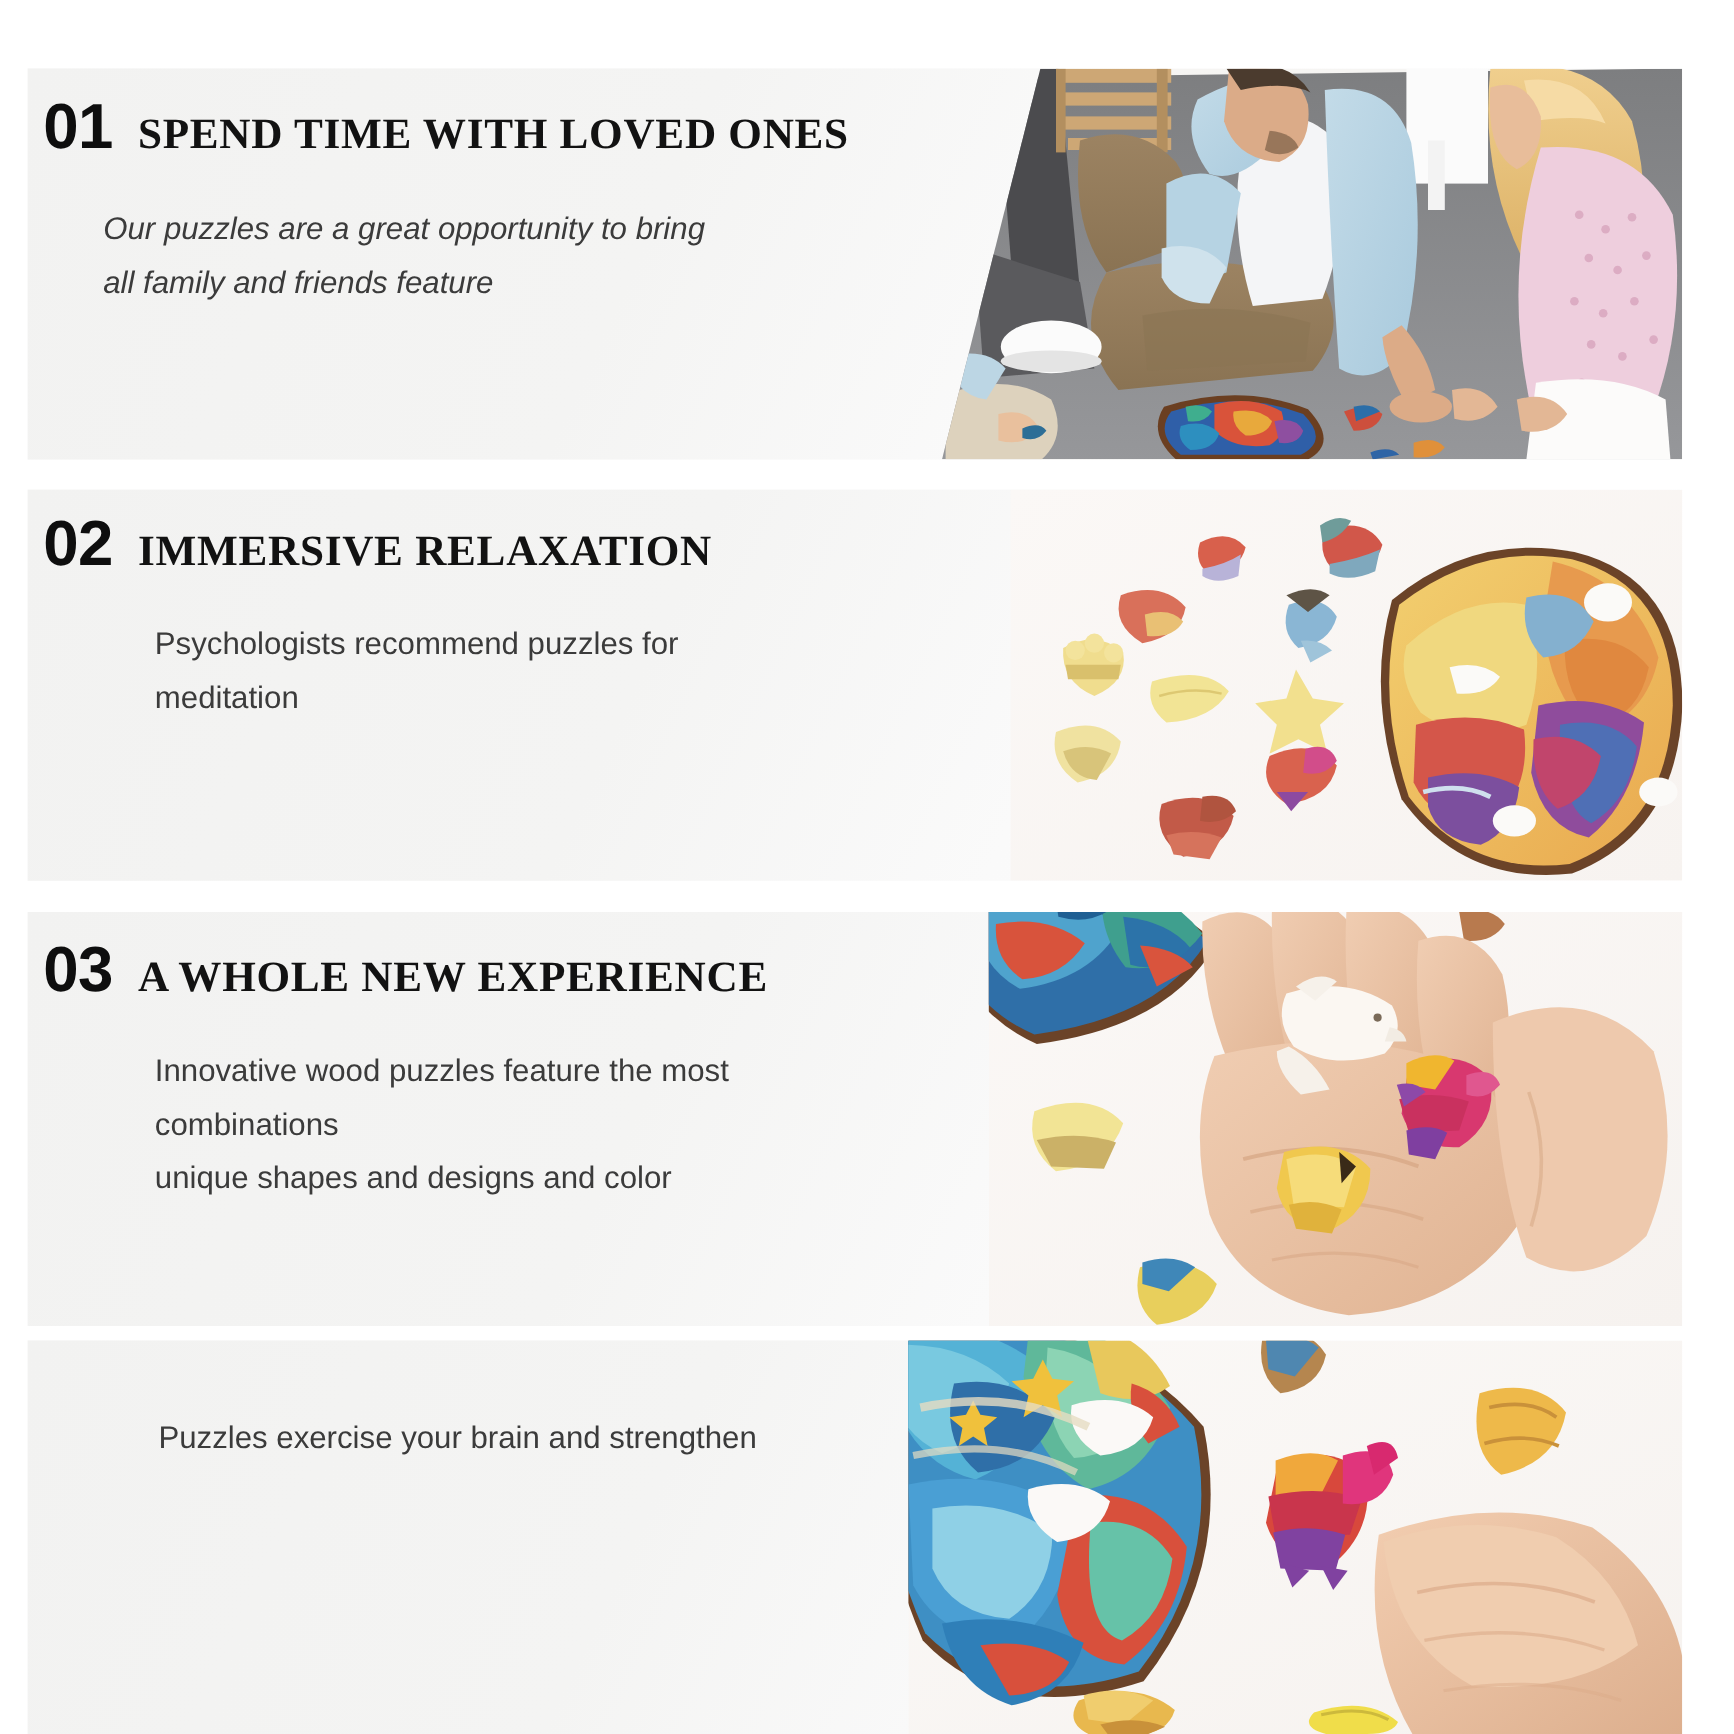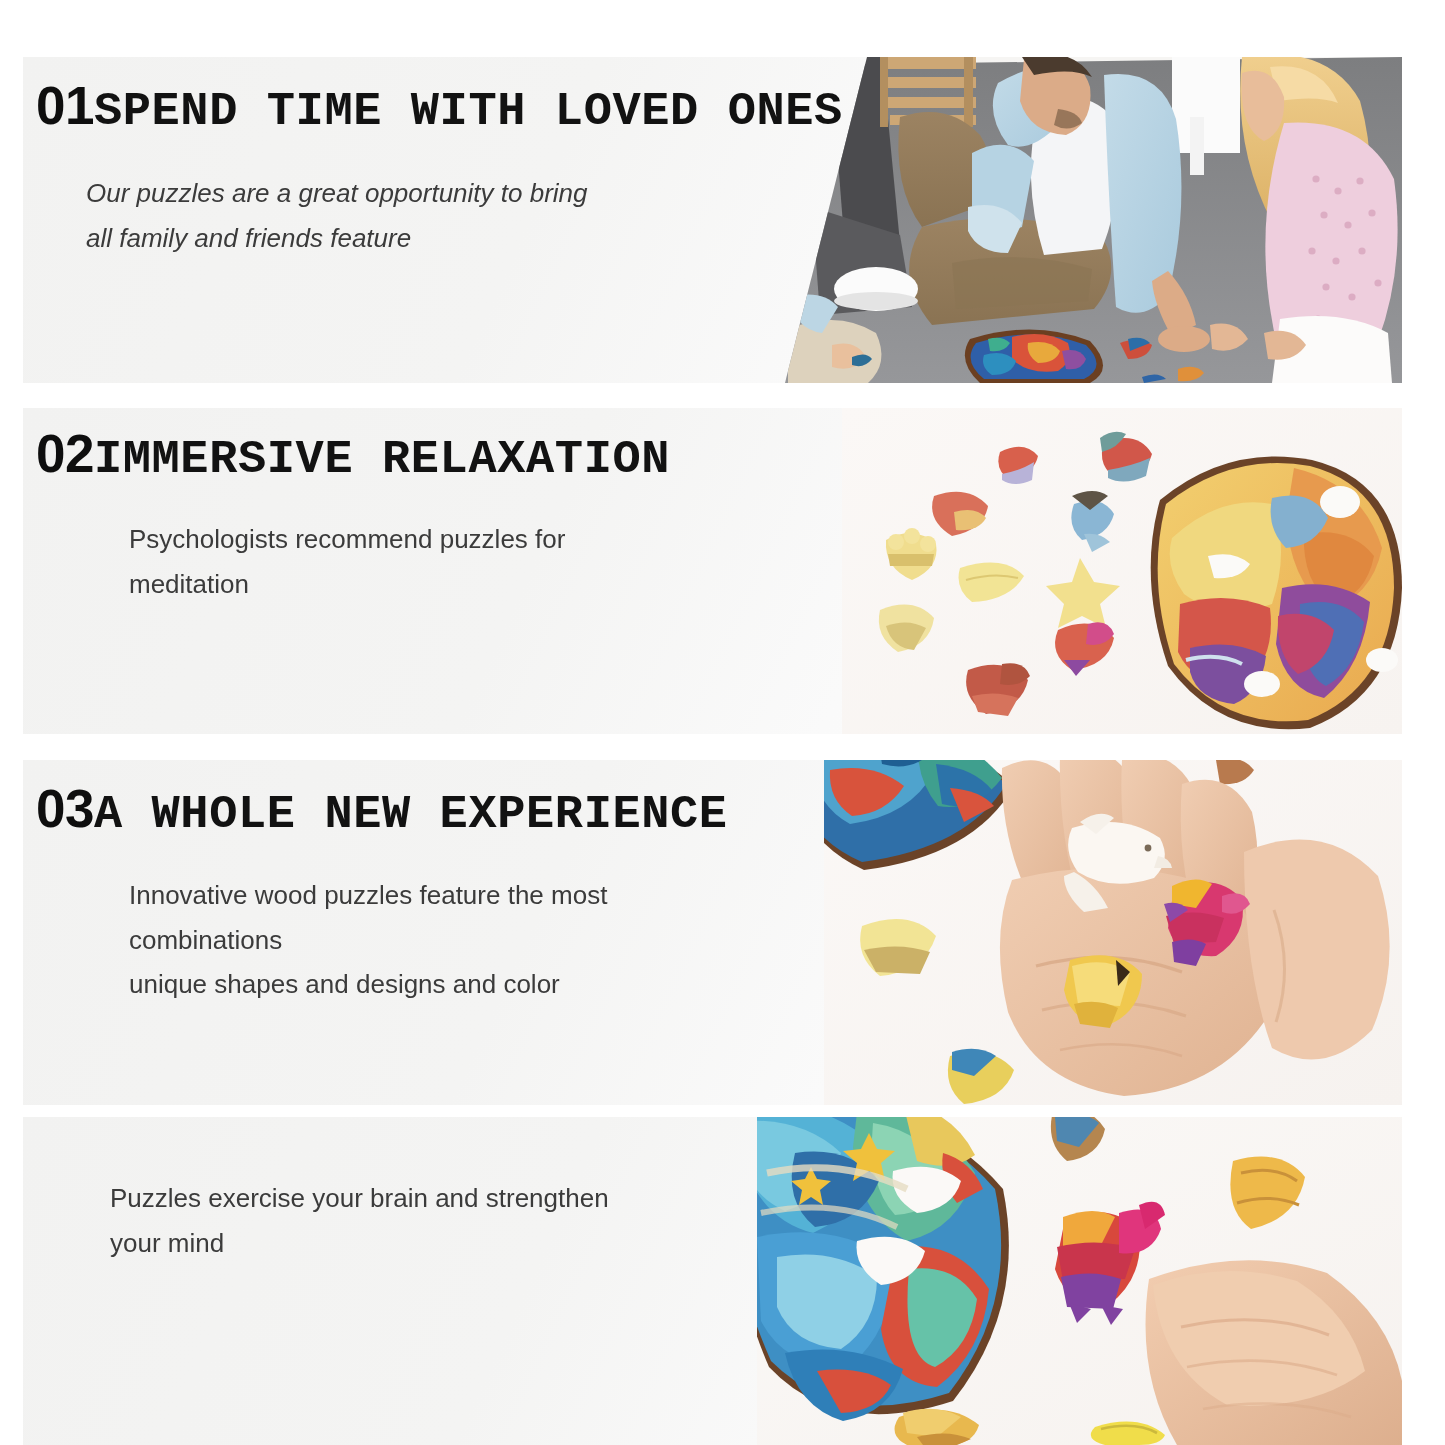--- a/index.html
+++ b/index.html
@@ -17,34 +17,34 @@
   .m1{width:630px;}
   .m2{width:560px;}
   .m3{width:578px;}
   .m4{width:645px;}
   .media svg{display:block;width:100%;height:100%;}
 
   .txt{position:absolute;left:0;top:0;z-index:3;}
   .headrow{display:flex;align-items:baseline;}
   .num{font-size:53px;font-weight:700;color:#0e0e0e;letter-spacing:-0.5px;
        line-height:1;font-family:"Liberation Sans",sans-serif;}
-  .title{font-size:47px;font-weight:700;color:#121212;letter-spacing:0.6px;
-         line-height:1;font-family:Liberation Mono, monospace;}
+  .title{font-size:36px;font-weight:700;color:#121212;letter-spacing:0.6px;
+         line-height:1;margin-left:21px;font-family:Liberation Serif, serif;}
   .body{font-size:26px;font-weight:400;color:#3b3b3b;line-height:1.72;
         font-family:"Liberation Sans",sans-serif;}
   .body div{white-space:nowrap;}
 
   .t1{left:13px;top:22px;}
   .t1 .body{margin-left:50px;margin-top:36px;font-style:italic;}
   .t2{left:13px;top:19px;}
   .t2 .body{margin-left:93px;margin-top:34px;}
   .t3{left:13px;top:22px;}
   .t3 .body{margin-left:93px;margin-top:35px;}
   .t4{left:13px;top:24px;}
-  .t4 .body{margin-left:74px;margin-top:35px;}
+  .t4 .body{margin-left:96px;margin-top:35px;}
 </style>
 </head>
 <body>
 
 <div class="page">
 
   <div class="panel p1">
     <div class="media m1">
       <svg viewBox="0 0 630 326" preserveAspectRatio="xMidYMid slice">
         <defs>
@@ -424,18 +424,17 @@
         </g>
         <g>
           <path d="M338 310 Q382 296 408 318 Q404 328 382 328 L348 328 Q326 322 338 310Z" fill="#f0dd4a"></path>
           <path d="M344 312 Q378 304 400 316" stroke="#ccb93c" stroke-width="2.6" fill="none"></path>
         </g>
       </svg>
     </div>
     <div class="txt t4">
       <div class="body">
         <div>Puzzles exercise your brain and strengthen</div>
-        <div>your mind</div>
       </div>
     </div>
   </div>
 
 </div>
 
 </body></html>

